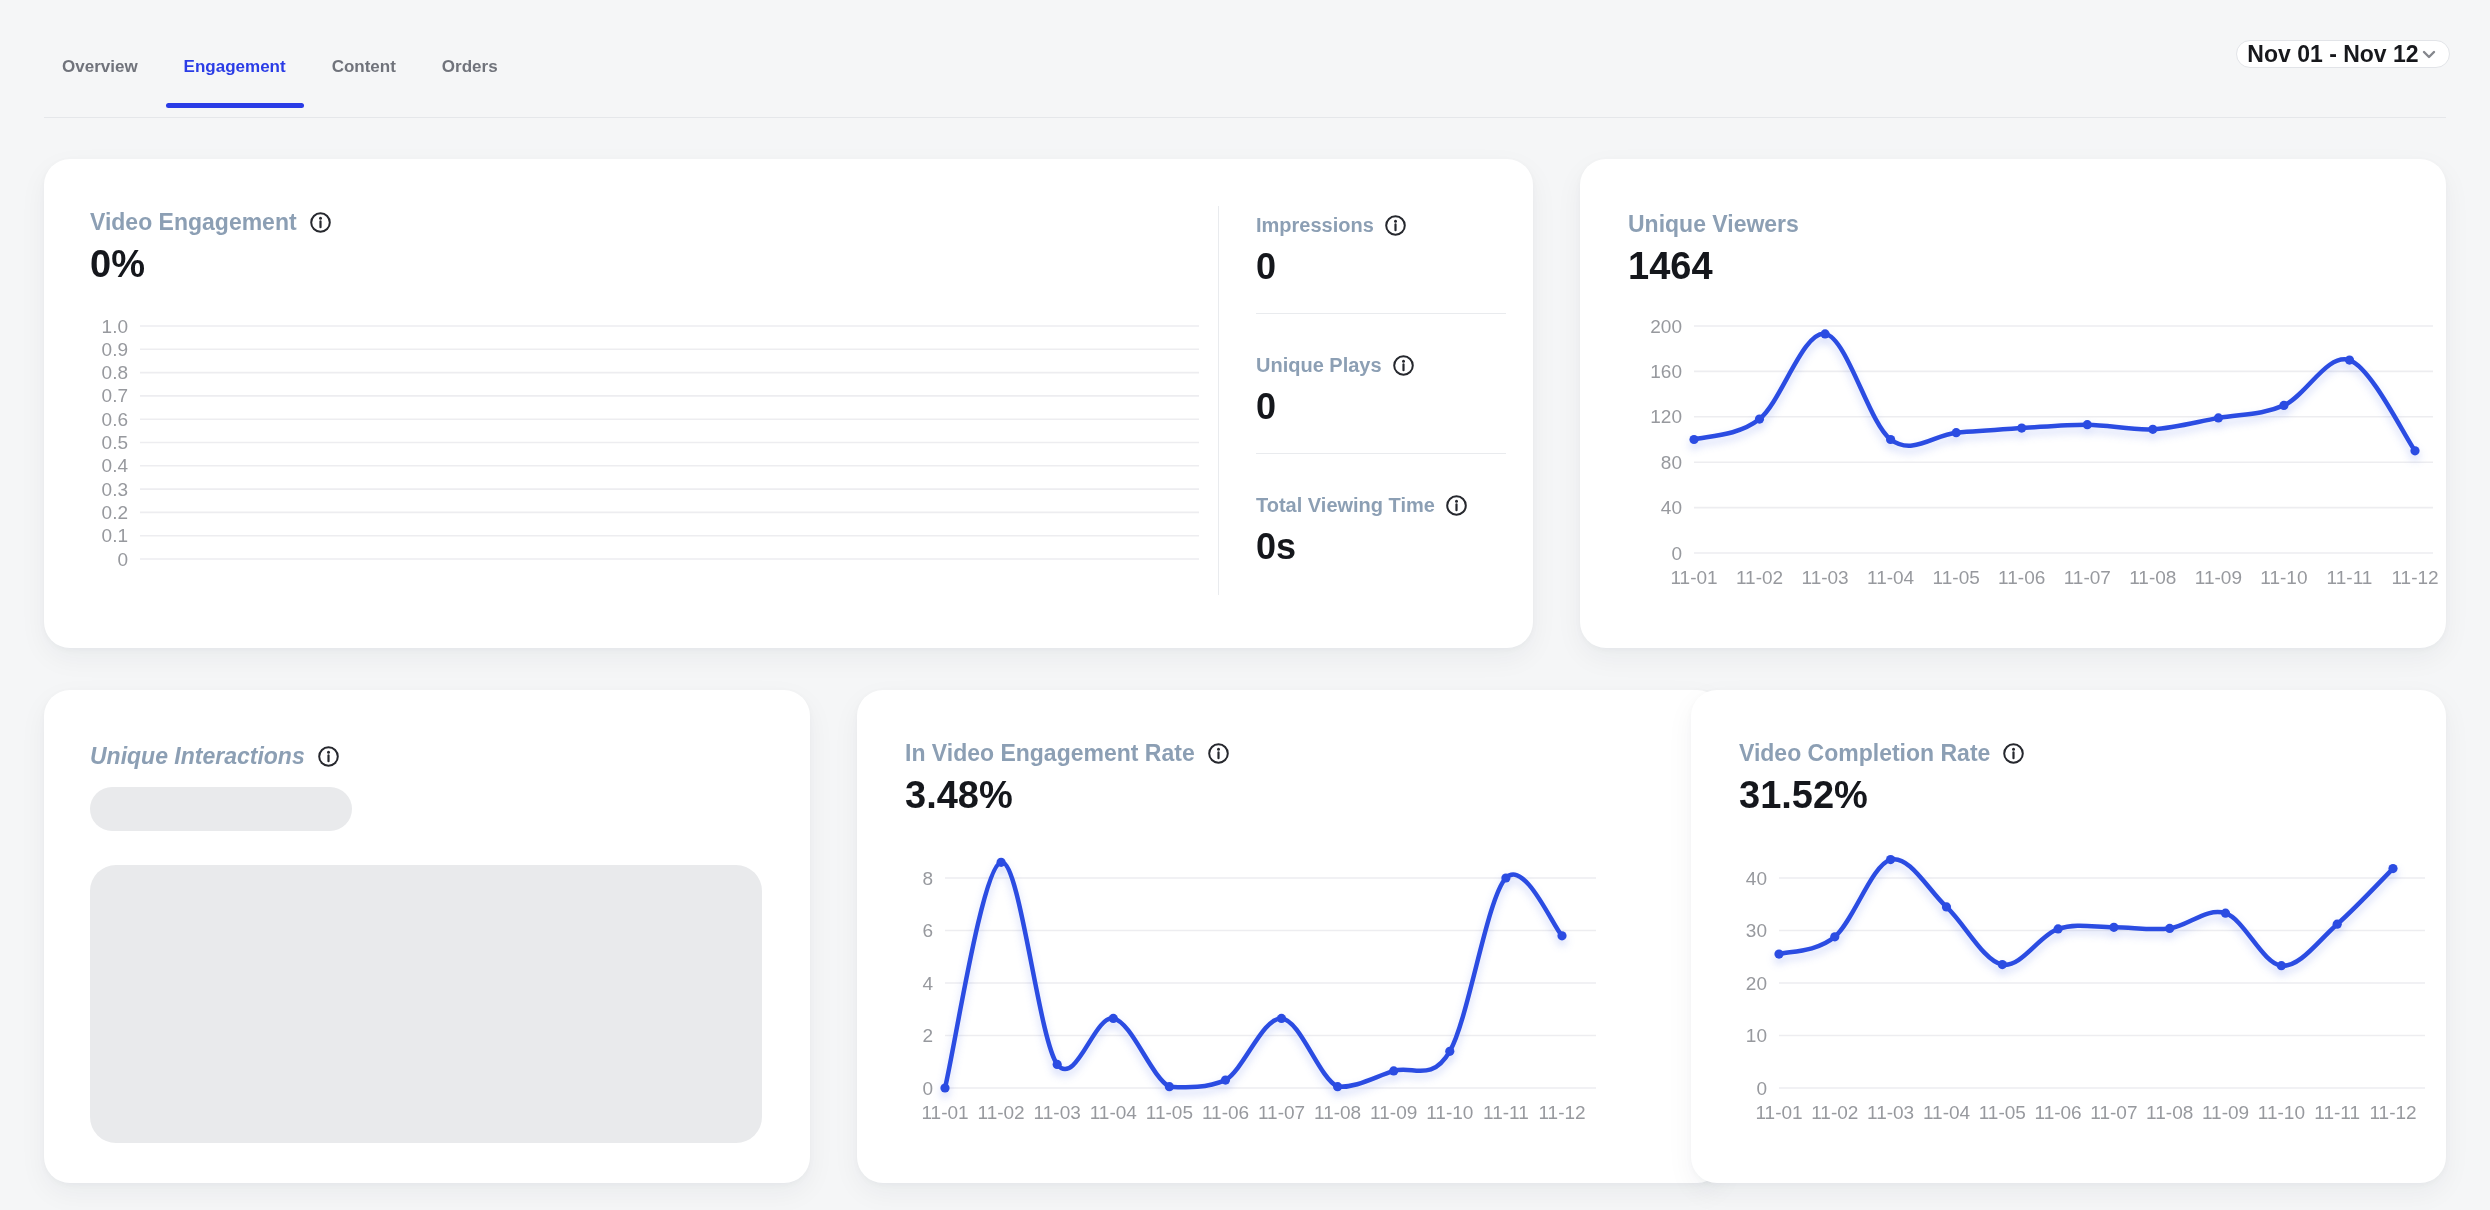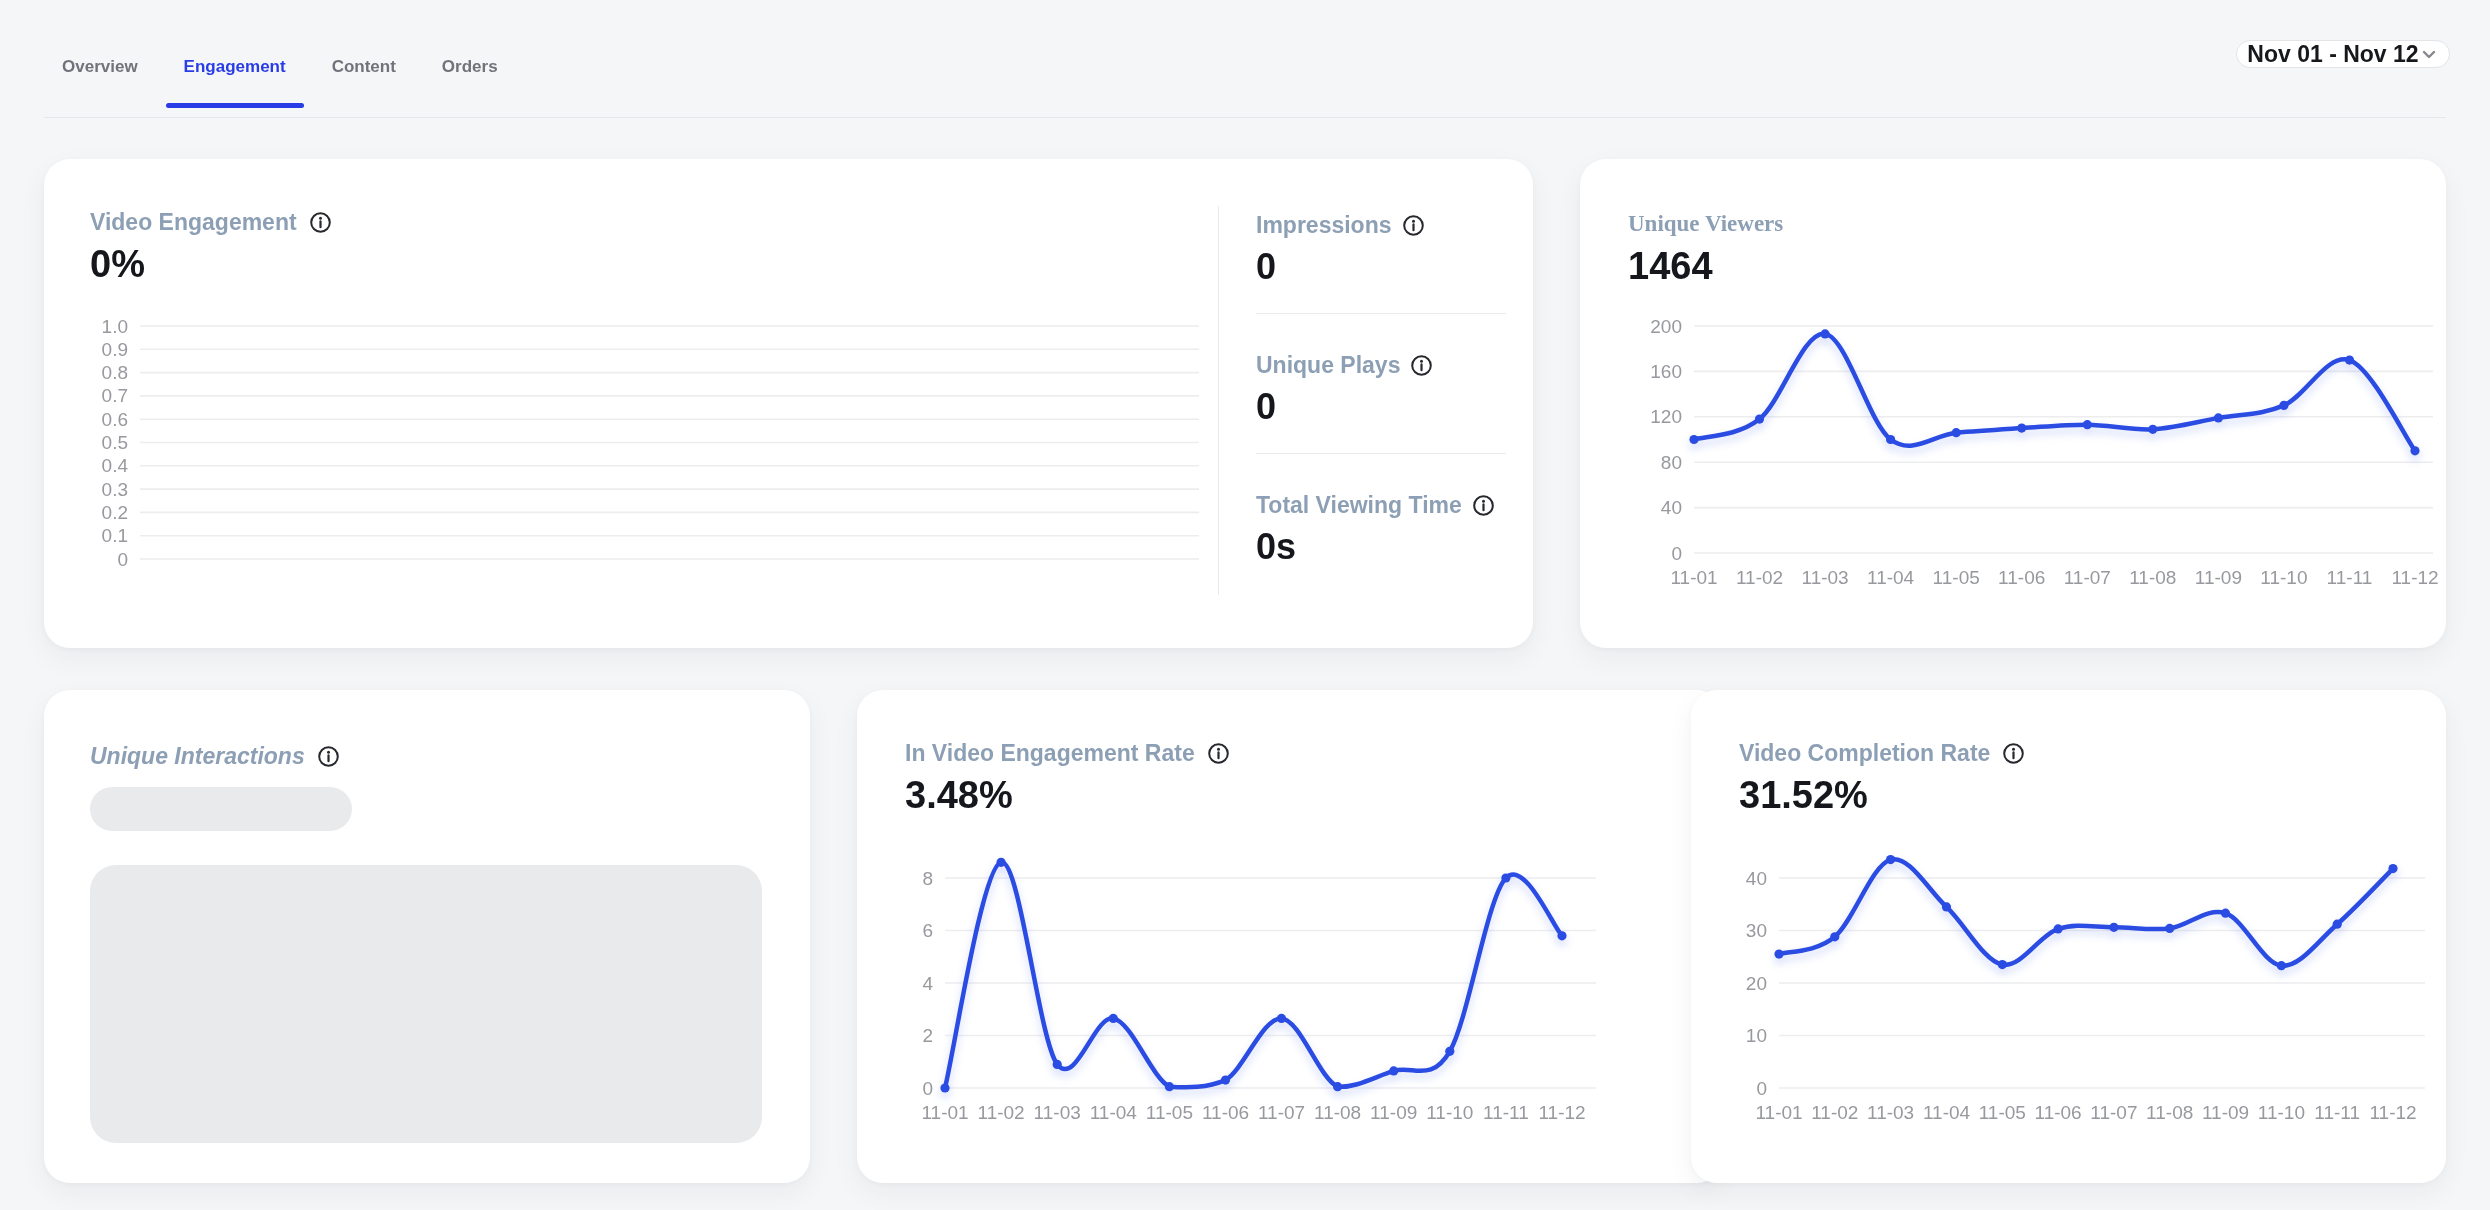--- a/index.html
+++ b/index.html
@@ -34,28 +34,28 @@
     font-size:23px;font-weight:700;color:#8c9fb4;line-height:26px;white-space:nowrap;
   }
   .card-title .info{width:23px;height:23px;color:#26282e;flex:0 0 auto;cursor:pointer;display:inline-flex;}
   .card-value{position:absolute;font-size:38px;font-weight:700;color:#15171c;line-height:42px;white-space:nowrap;}
   
   .ve-title{left:46px;top:50px;}
   .ve-value{left:46px;top:84px;}
   .ve-chart{position:absolute;left:30px;top:153px;width:1125px;height:261px;}
   .v-divider{position:absolute;left:1174px;top:47px;width:1px;height:389px;background:#e9ebee;}
   .stat{position:absolute;left:1212px;width:260px;}
-  .stat .s-title{display:flex;align-items:center;gap:10px;font-size:23px;font-weight:700;color:#8c9fb4;line-height:26px;white-space:nowrap;}
+  .stat .s-title{display:flex;align-items:center;gap:10px;font-size:20px;font-weight:700;color:#8c9fb4;line-height:26px;white-space:nowrap;}
   .stat .s-title .info{width:23px;height:23px;color:#26282e;display:inline-flex;cursor:pointer;}
   .stat .s-value{margin-top:9px;font-size:36px;font-weight:700;color:#15171c;line-height:40px;}
   .stat-1{top:53px;} .stat-2{top:193px;} .stat-3{top:333px;}
   .h-divider{position:absolute;left:1212px;width:250px;height:1px;background:#e9ebee;}
   .h-div-1{top:154px;} .h-div-2{top:294px;}
   
-  .uv-title{left:48px;top:52px;font-family:Liberation Serif, serif;}
+  .uv-title{left:48px;top:52px;}
   .uv-value{left:48px;top:86px;}
   .uv-chart{position:absolute;left:48px;top:153px;width:812px;height:288px;}
   
   .ui-title{left:46px;top:53px;font-style:italic;}
   .skeleton-pill{position:absolute;left:46px;top:97px;width:262px;height:44px;border-radius:22px;background:#e9eaec;}
   .skeleton-rect{position:absolute;left:46px;top:175px;width:672px;height:278px;border-radius:26px;background:#e9eaec;}
   
   .sm-title{left:48px;top:50px;}
   .sm-value{left:48px;top:84px;}
   .ivr-chart{position:absolute;left:48px;top:168px;width:699px;height:274px;}

